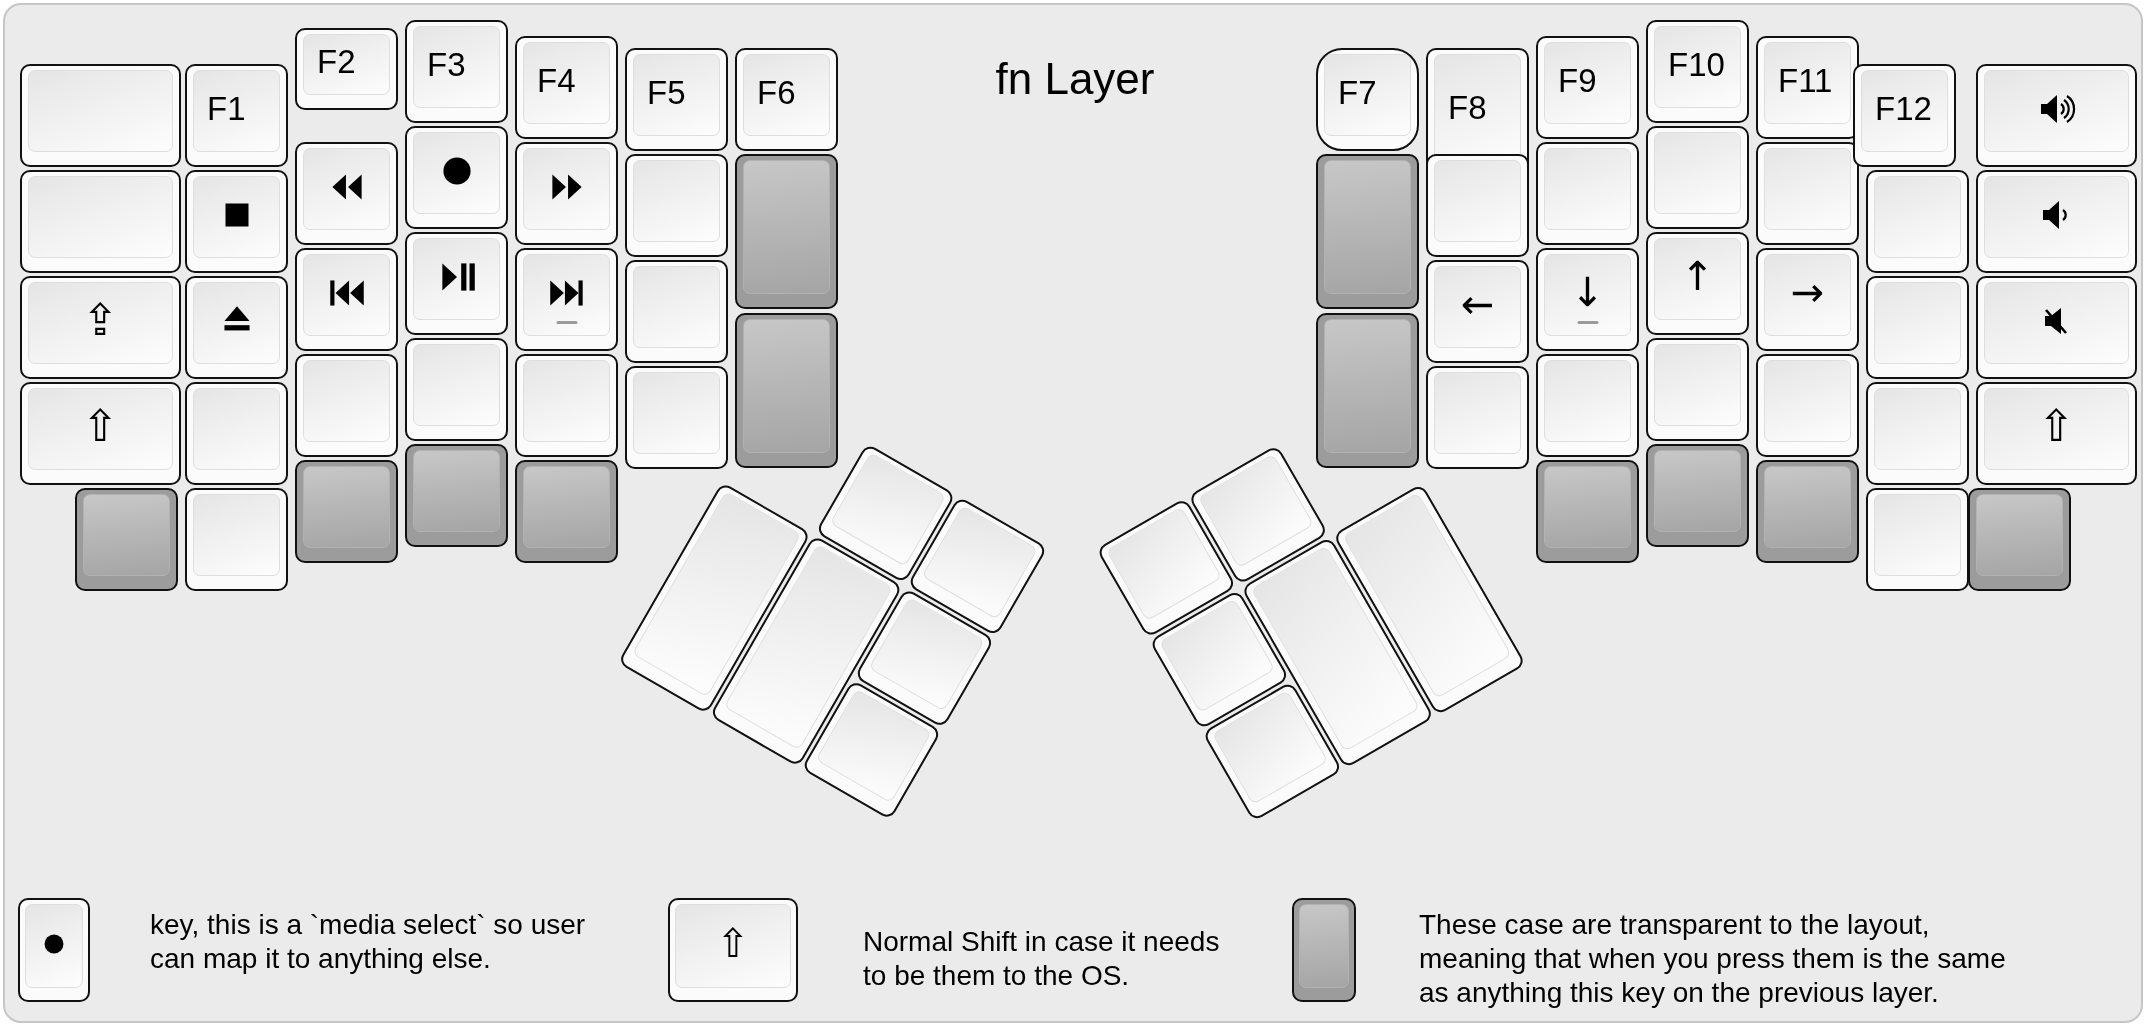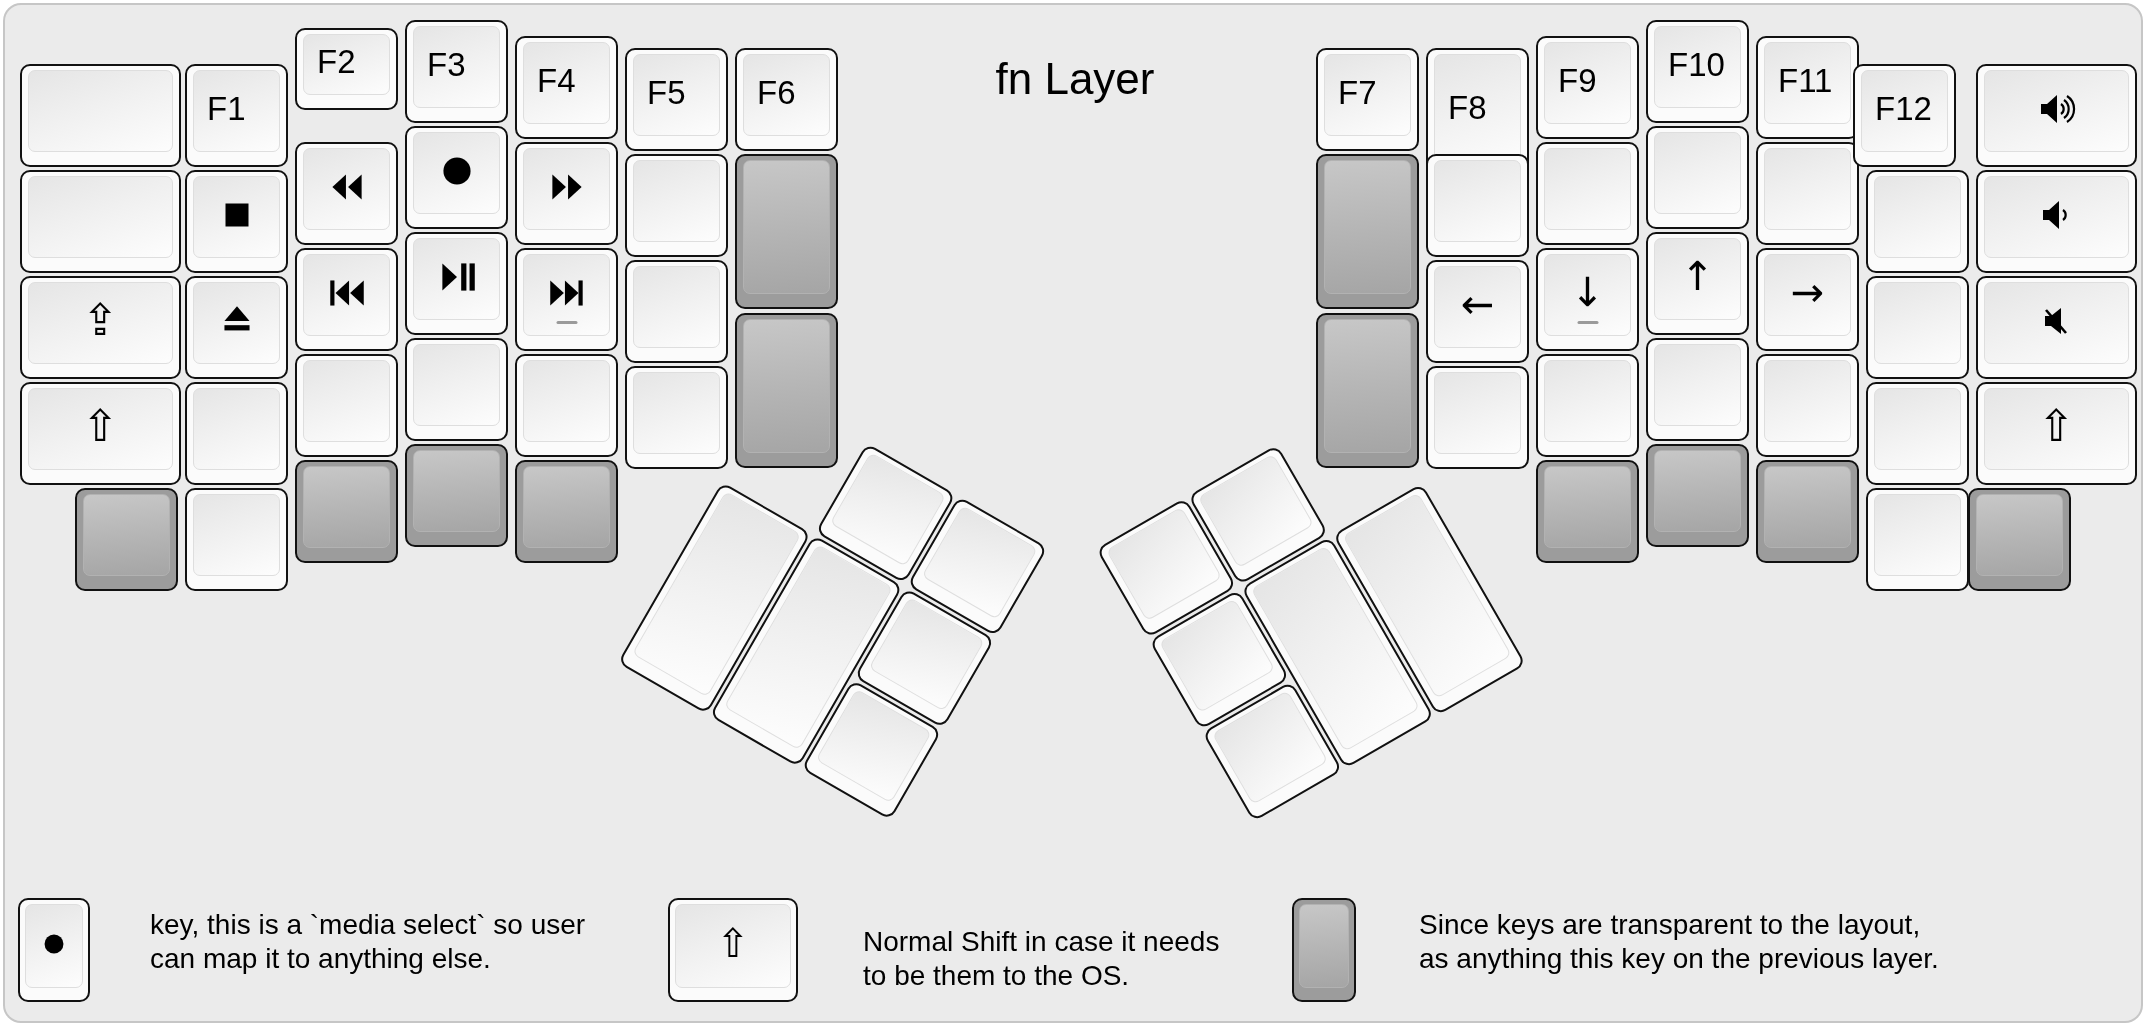--- a/index.html
+++ b/index.html
@@ -236,21 +236,21 @@
         </div>
       </div>
       <div class="key gray" style="left: 735px; top: 154px; width: 103px; height: 155px;">
         <div class="key-top"></div>
       </div>
       <div class="key gray" style="left: 735px; top: 313px; width: 103px; height: 155px;">
         <div class="key-top"></div>
       </div>
     </div>
     <div class="section" style="left: 0px; top: 0px;">
-      <div class="key" style="left: 1316px; top: 48px; width: 103px; height: 103px;">
+      <div class="key" style="left: 1316px; top: 48px; width: 103px; height: 103px; border-radius: 26px;">
         <div class="key-top left">
           <span class="label">F7</span>
         </div>
       </div>
       <div class="key gray" style="left: 1316px; top: 154px; width: 103px; height: 155px;">
         <div class="key-top"></div>
       </div>
       <div class="key gray" style="left: 1316px; top: 313px; width: 103px; height: 155px;">
         <div class="key-top"></div>
       </div>
@@ -449,15 +449,16 @@
 </div>
 <div class="legend-text lt-2">
   <div>Normal Shift in case it needs</div>
   <div>to be them to the OS.</div>
 </div>
 
 <div class="key gray legend-key lk-3">
   <div class="key-top"></div>
 </div>
 <div class="legend-text lt-3">
-  <div>Since keys are transparent to the layout,</div>
+  <div>These case are transparent to the layout,</div>
+  <div>meaning that when you press them is the same</div>
   <div>as anything this key on the previous layer.</div>
 </div>
 
 </body></html>

